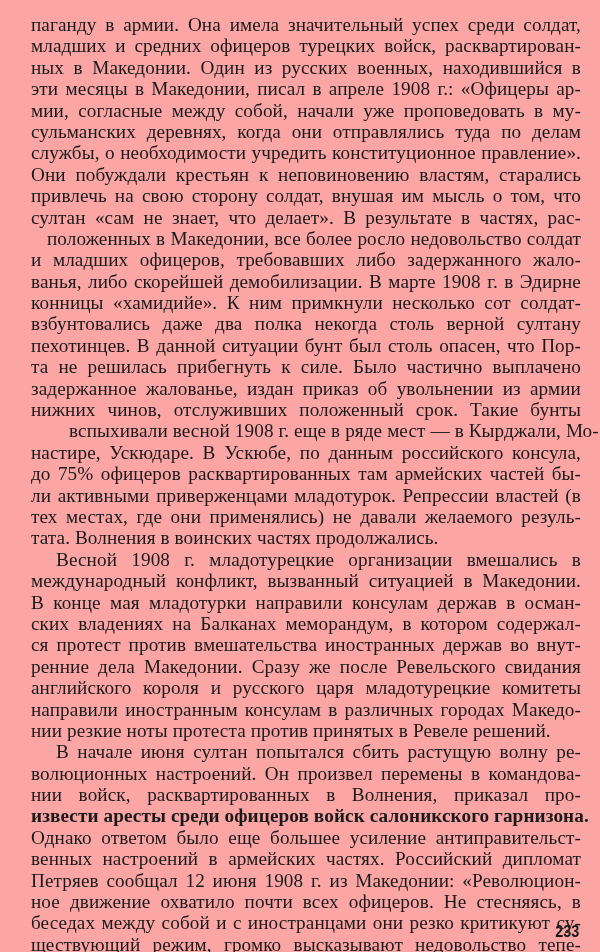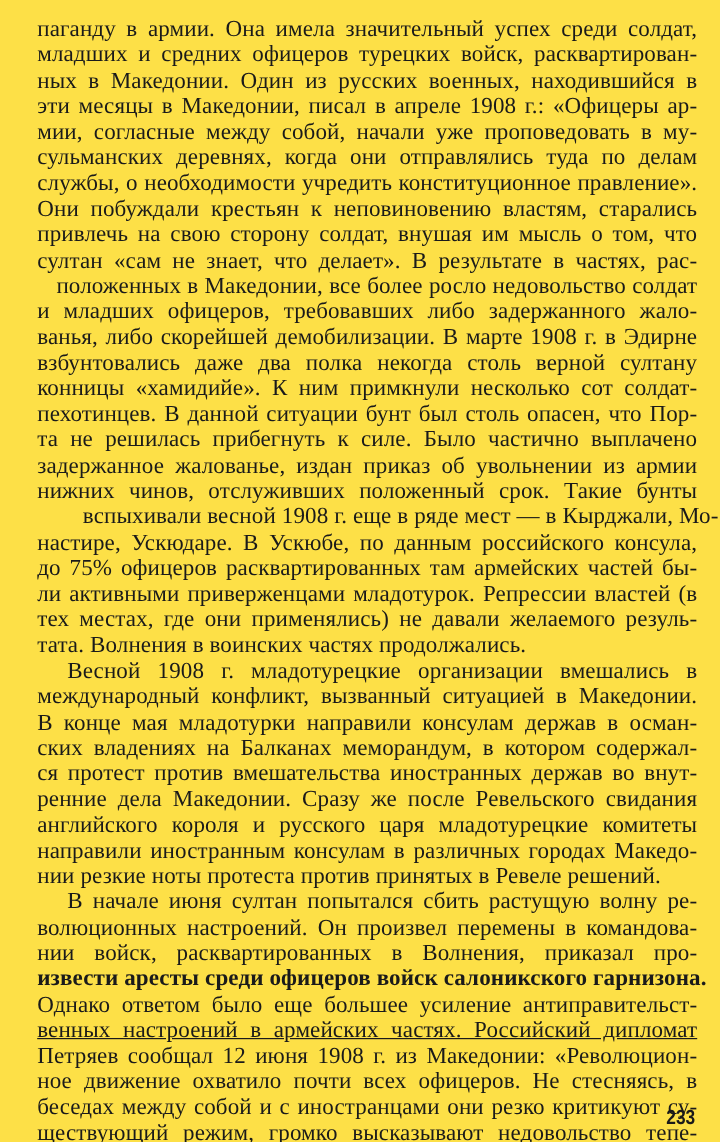--- a/index.html
+++ b/index.html
@@ -11,21 +11,21 @@
     width: 600px;
     height: 952px;
     position: relative;
     overflow: hidden;
   }
   .page {
     position: absolute;
     left: 0; top: 0;
     width: 600px;
     height: 952px;
-    background: #fde047;
+    background: #fca5a5;
   }
   .text-block {
     position: absolute;
     left: 31px;
     top: 14px;
     width: 550px;
     font-family: "Liberation Serif", "DejaVu Serif", serif;
     font-size: 19.2px;
     line-height: 21.4px;
     color: #1a1a1a;
@@ -67,22 +67,22 @@
       <span class="line" style="white-space: nowrap;">эти месяцы в Македонии, писал в апреле 1908 г.: «Офицеры ар-</span>
       <span class="line" style="white-space: nowrap;">мии, согласные между собой, начали уже  проповедовать в му-</span>
       <span class="line" style="white-space: nowrap;">сульманских деревнях, когда они отправлялись  туда по делам</span>
       <span class="line" style="white-space: nowrap;">службы, о необходимости учредить конституционное правление».</span>
       <span class="line" style="white-space: nowrap;">Они побуждали крестьян к неповиновению  властям, старались</span>
       <span class="line" style="white-space: nowrap;">привлечь на свою сторону солдат, внушая им мысль о том, что</span>
       <span class="line" style="white-space: nowrap;">султан «сам не знает, что делает». В результате в частях, рас-</span>
       <span class="line" style="white-space: nowrap; margin-left: 16px;">положенных в Македонии, все более росло недовольство солдат</span>
       <span class="line" style="white-space: nowrap;">и младших офицеров, требовавших  либо задержанного  жало-</span>
       <span class="line" style="white-space: nowrap;">ванья, либо скорейшей демобилизации. В марте 1908 г. в Эдирне</span>
+      <span class="line" style="white-space: nowrap;">конницы «хамидийе». К ним примкнули  несколько сот солдат-</span>
       <span class="line" style="white-space: nowrap;">взбунтовались даже два полка некогда  столь  верной султану</span>
-      <span class="line" style="white-space: nowrap;">конницы «хамидийе». К ним примкнули  несколько сот солдат-</span>
       <span class="line" style="white-space: nowrap;">пехотинцев. В данной ситуации бунт был столь опасен, что Пор-</span>
       <span class="line" style="white-space: nowrap;">та не решилась прибегнуть к силе.  Было  частично выплачено</span>
       <span class="line" style="white-space: nowrap;">задержанное жалованье, издан приказ об увольнении из армии</span>
       <span class="line" style="white-space: nowrap;">нижних чинов, отслуживших положенный  срок.  Такие  бунты</span>
       <span class="line" style="white-space: nowrap; margin-left: 38px;">вспыхивали весной 1908 г. еще в ряде мест — в Кырджали, Мо-</span>
       <span class="line" style="white-space: nowrap;">настире, Ускюдаре. В Ускюбе, по данным российского консула,</span>
       <span class="line" style="white-space: nowrap;">до 75% офицеров расквартированных там армейских частей бы-</span>
       <span class="line" style="white-space: nowrap;">ли активными приверженцами младотурок. Репрессии властей (в</span>
       <span class="line" style="white-space: nowrap;">тех местах, где они применялись) не давали желаемого резуль-</span>
       <span class="line last" style="white-space: nowrap;">тата. Волнения в воинских частях продолжались.</span>
@@ -93,20 +93,20 @@
       <span class="line" style="white-space: nowrap;">ся протест против вмешательства иностранных держав во внут-</span>
       <span class="line" style="white-space: nowrap;">ренние дела Македонии. Сразу же после Ревельского свидания</span>
       <span class="line" style="white-space: nowrap;">английского короля и русского царя  младотурецкие  комитеты</span>
       <span class="line" style="white-space: nowrap;">направили иностранным консулам в различных городах Македо-</span>
       <span class="line last" style="white-space: nowrap;">нии резкие ноты протеста против принятых в Ревеле решений.</span>
       <span class="line indent" style="white-space: nowrap;">В начале июня султан попытался сбить растущую волну ре-</span>
       <span class="line" style="white-space: nowrap;">волюционных настроений. Он произвел перемены в командова-</span>
       <span class="line" style="white-space: nowrap;">нии войск, расквартированных  в Волнения,  приказал  про-</span>
       <span class="line" style="white-space: nowrap; font-weight: bold;">извести аресты среди офицеров войск салоникского гарнизона.</span>
       <span class="line" style="white-space: nowrap;">Однако ответом было еще большее усиление антиправительст-</span>
-      <span class="line" style="white-space: nowrap; text-decoration: underline;">венных настроений в армейских частях.  Российский  дипломат</span>
+      <span class="line" style="white-space: nowrap;">венных настроений в армейских частях.  Российский  дипломат</span>
       <span class="line" style="white-space: nowrap;">Петряев сообщал 12 июня 1908 г. из Македонии: «Революцион-</span>
       <span class="line" style="white-space: nowrap;">ное движение охватило почти всех офицеров. Не стесняясь,  в</span>
       <span class="line" style="white-space: nowrap;">беседах между собой и с иностранцами они резко критикуют су-</span>
       <span class="line" style="white-space: nowrap;">ществующий режим, громко  высказывают  недовольство тепе-</span>
     </div>
   <div class="page-number">233</div>
 </div>
 
 </body></html>

